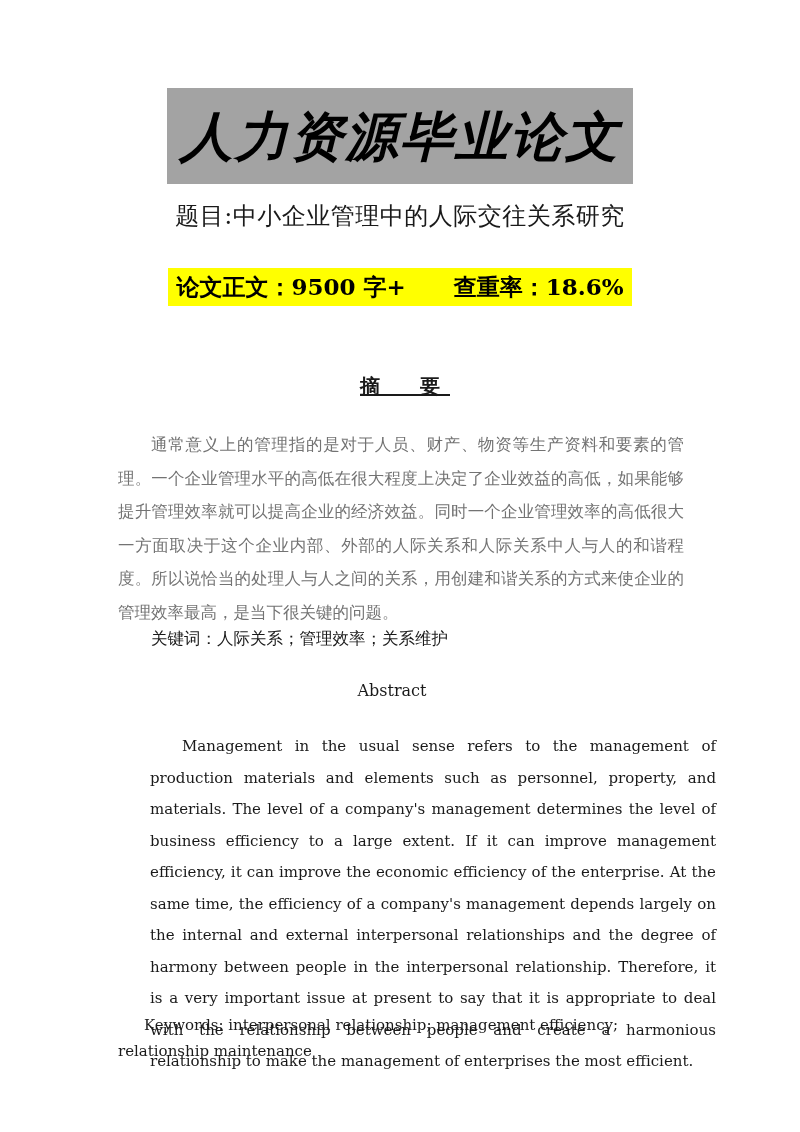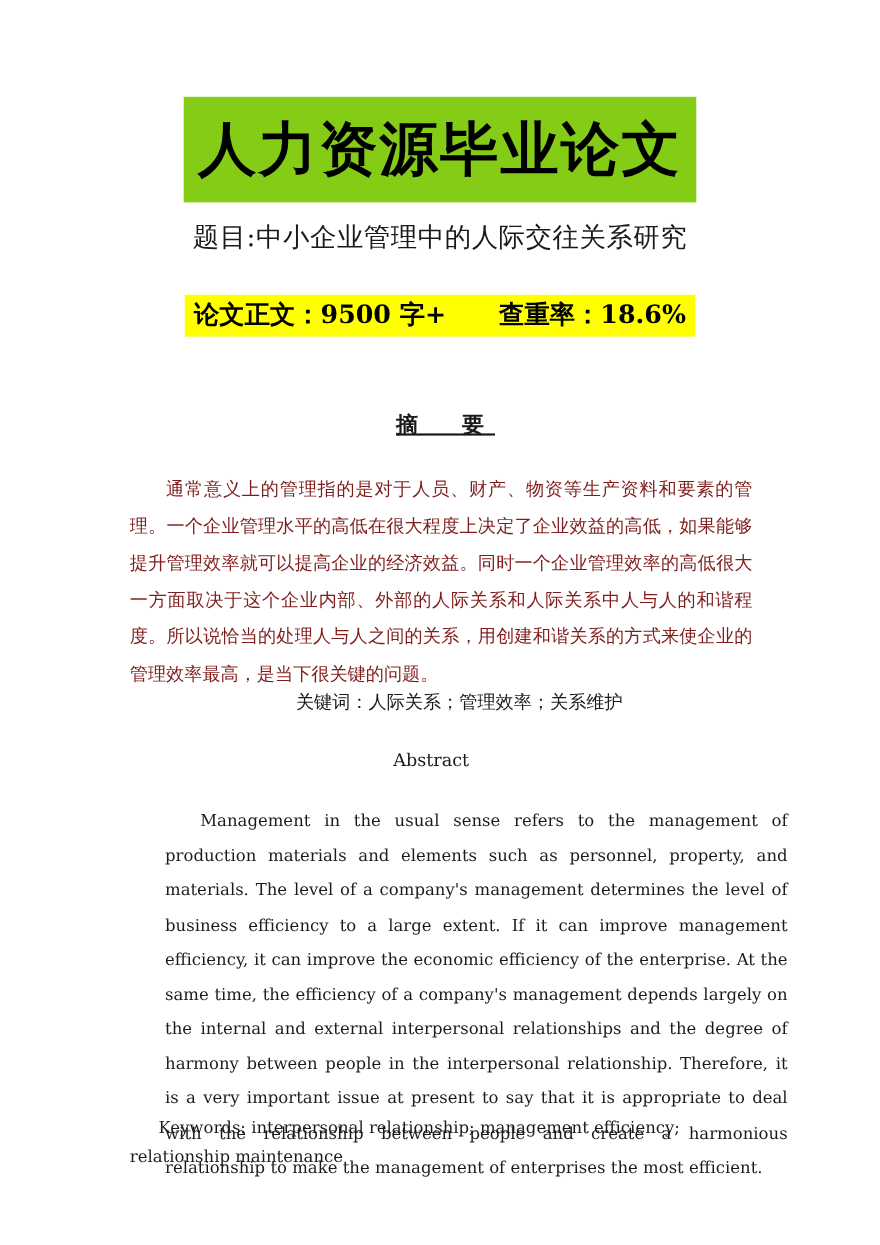--- a/index.html
+++ b/index.html
@@ -21,29 +21,30 @@
   
   .title-wrap {
     position: absolute;
     left: 0;
     top: 88px;
     width: 800px;
     text-align: center;
   }
   .doc-title {
     display: inline-block;
-    background: #84cc16;
+    background: #a3a3a3;
     color: #000000;
     font-family: "DejaVu Serif", "Liberation Serif", serif;
     font-weight: bold;
     font-size: 53px;
     line-height: 96px;
     letter-spacing: 2px;
     padding: 0 13px;
     white-space: nowrap;
+    font-style: italic;
   }
 
   .subtitle-wrap {
     position: absolute;
     left: 0;
     top: 199px;
     width: 800px;
     text-align: center;
   }
   .doc-subtitle {
@@ -96,34 +97,33 @@
     position: absolute;
     left: 118px;
     top: 428px;
     width: 566px;
     font-family: "DejaVu Serif", "Liberation Serif", serif;
     font-size: 16.5px;
     line-height: 33.5px;
     text-align: justify;
     text-justify: inter-ideograph;
     text-indent: 33px;
-    color: #7f1d1d;
+    color: #737373;
   }
 
   .keywords-cn {
     position: absolute;
     left: 118px;
     top: 624px;
     width: 566px;
     font-family: "DejaVu Serif", "Liberation Serif", serif;
     font-size: 16.5px;
     line-height: 30px;
     text-indent: 33px;
     color: #1a1a1a;
-    text-align: center;
   }
 
   
   .section-heading-en {
     position: absolute;
     left: 0;
     top: 678px;
     width: 784px;
     text-align: center;
     font-family: "DejaVu Serif", "Liberation Serif", serif;

